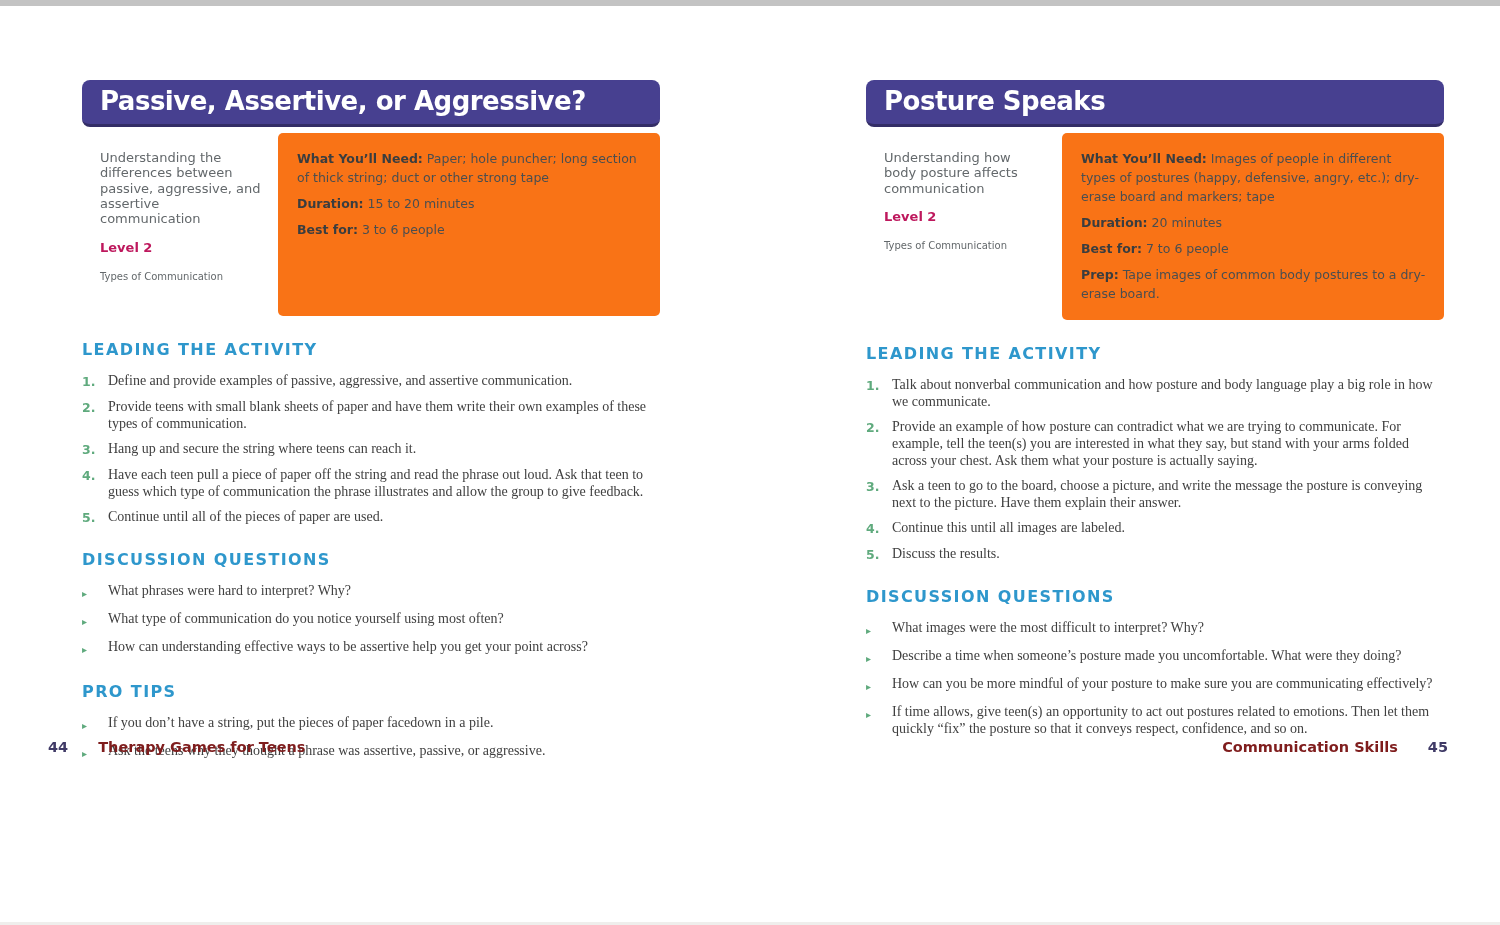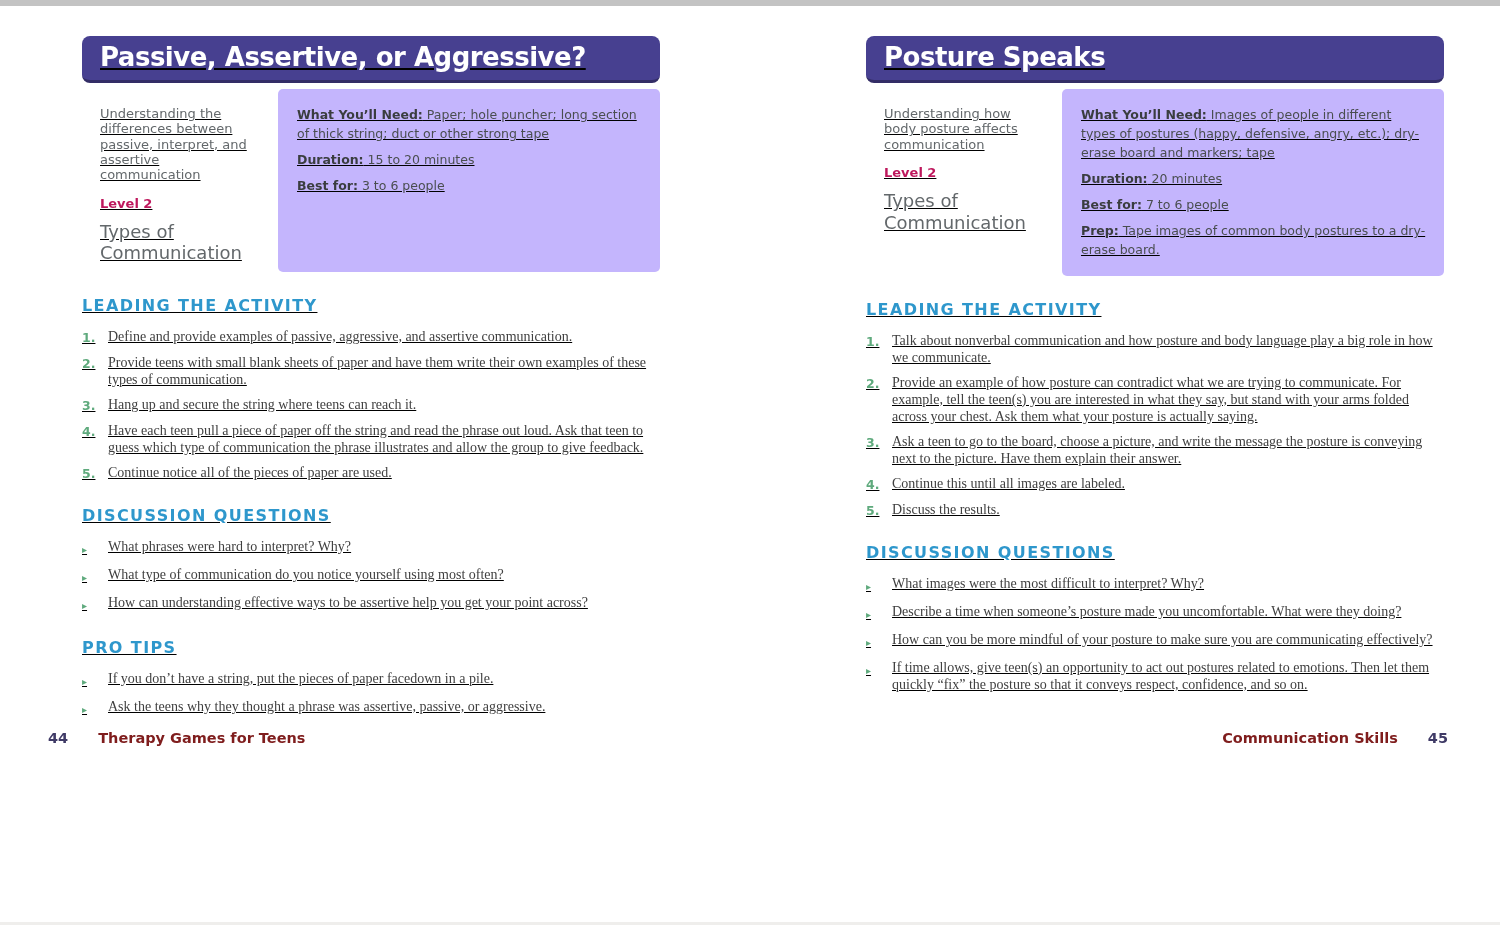--- a/index.html
+++ b/index.html
@@ -11,21 +11,21 @@
     overflow: hidden;
   }
   .top-bar {
     position: absolute; top: 0; left: 0; width: 100%; height: 6px;
     background: #c3c3c3;
   }
   .bottom-bar {
     position: absolute; bottom: 0; left: 0; width: 100%; height: 3px;
     background: #efeeec;
   }
-  .spread { display: flex; padding-top: 36px; height: 771px; text-decoration: underline; }
+  .spread { display: flex; padding-top: 80px; height: 771px; }
   .page { position: relative; width: 750px; height: 100%; }
   .page-left  { padding: 0 90px 0 82px; }
   .page-right { padding: 0 56px 0 116px; }
 
   .banner {
     background: #474090;
     border-bottom: 3px solid #332d66;
     border-radius: 8px;
     height: 47px;
     display: flex; align-items: center;
@@ -41,25 +41,25 @@
 
   .header-row { display: flex; margin-top: 6px; align-items: stretch; }
   .meta-col {
     width: 162px; flex: none;
     margin-left: 18px; padding-top: 17px;
     font-size: 13px; line-height: 1.18;
     color: #63686b;
   }
   .meta-desc { margin-bottom: 13px; }
   .meta-level { color: #be185d; font-weight: bold; font-size: 13px; }
-  .meta-category { color: #63686b; font-size: 18px; margin-top: 10px; }
+  .meta-category { color: #63686b; font-size: 10px; margin-top: 16px; }
 
   .info-box {
     flex: 1; margin-left: 16px;
-    background: #c4b5fd;
+    background: #f97316;
     border-radius: 5px;
     padding: 16px 18px 10px 19px;
     min-height: 183px;
     font-size: 12.5px;
     color: #4a4e50;
   }
   .info-line { margin-bottom: 7px; line-height: 1.52; }
   .info-label { font-weight: bold; color: #3a3d3f; }
 
   .section-heading {
@@ -78,21 +78,21 @@
     color: #5faa7d; padding-top: 1px;
   }
   .bullet-icon {
     flex: none; width: 26px;
     font-family: "DejaVu Sans", sans-serif;
     font-size: 10px; color: #5faa7d; padding-top: 3px;
   }
   .li-text { flex: 1; }
 
   .footer {
-    position: absolute; bottom: 25px;
+    position: absolute; bottom: 16px;
     display: flex; align-items: baseline; gap: 30px;
     font-size: 14.5px; font-weight: bold;
   }
   .footer-left  { left: 48px; }
   .footer-right { right: 52px; }
   .footer-num   { color: #3f3a66; }
   .footer-title { color: #7f1d1d; }
 </style>
 </head>
 <body>
@@ -101,21 +101,21 @@
 
 <div class="spread">
 
   <div class="page page-left">
     <div class="banner">
       <span class="banner-title">Passive, Assertive, or Aggressive?</span>
     </div>
 
     <div class="header-row">
       <div class="meta-col">
-        <div class="meta-desc">Understanding the differences between passive, interpret, and assertive communication</div>
+        <div class="meta-desc">Understanding the differences between passive, aggressive, and assertive communication</div>
         <div class="meta-level">Level 2</div>
         <div class="meta-category">Types of Communication</div>
       </div>
       <div class="info-box">
         <div class="info-line"><span class="info-label">What You’ll Need:</span><span> Paper; hole puncher; long section of thick string; duct or other strong tape</span></div>
         <div class="info-line"><span class="info-label">Duration:</span><span> 15 to 20 minutes</span></div>
         <div class="info-line"><span class="info-label">Best for:</span><span> 3 to 6 people</span></div>
       </div>
     </div>
 
@@ -132,21 +132,21 @@
       <li>
           <span class="step-num">3.</span>
           <span class="li-text">Hang up and secure the string where teens can reach it.</span>
         </li>
       <li>
           <span class="step-num">4.</span>
           <span class="li-text">Have each teen pull a piece of paper off the string and read the phrase out loud. Ask that teen to guess which type of communication the phrase illustrates and allow the group to give feedback.</span>
         </li>
       <li>
           <span class="step-num">5.</span>
-          <span class="li-text">Continue notice all of the pieces of paper are used.</span>
+          <span class="li-text">Continue until all of the pieces of paper are used.</span>
         </li>
     </ol>
 
     <div class="section-heading">DISCUSSION QUESTIONS</div>
     <ul class="list">
       <li>
           <span class="bullet-icon">▸</span>
           <span class="li-text">What phrases were hard to interpret? Why?</span>
         </li>
       <li>

